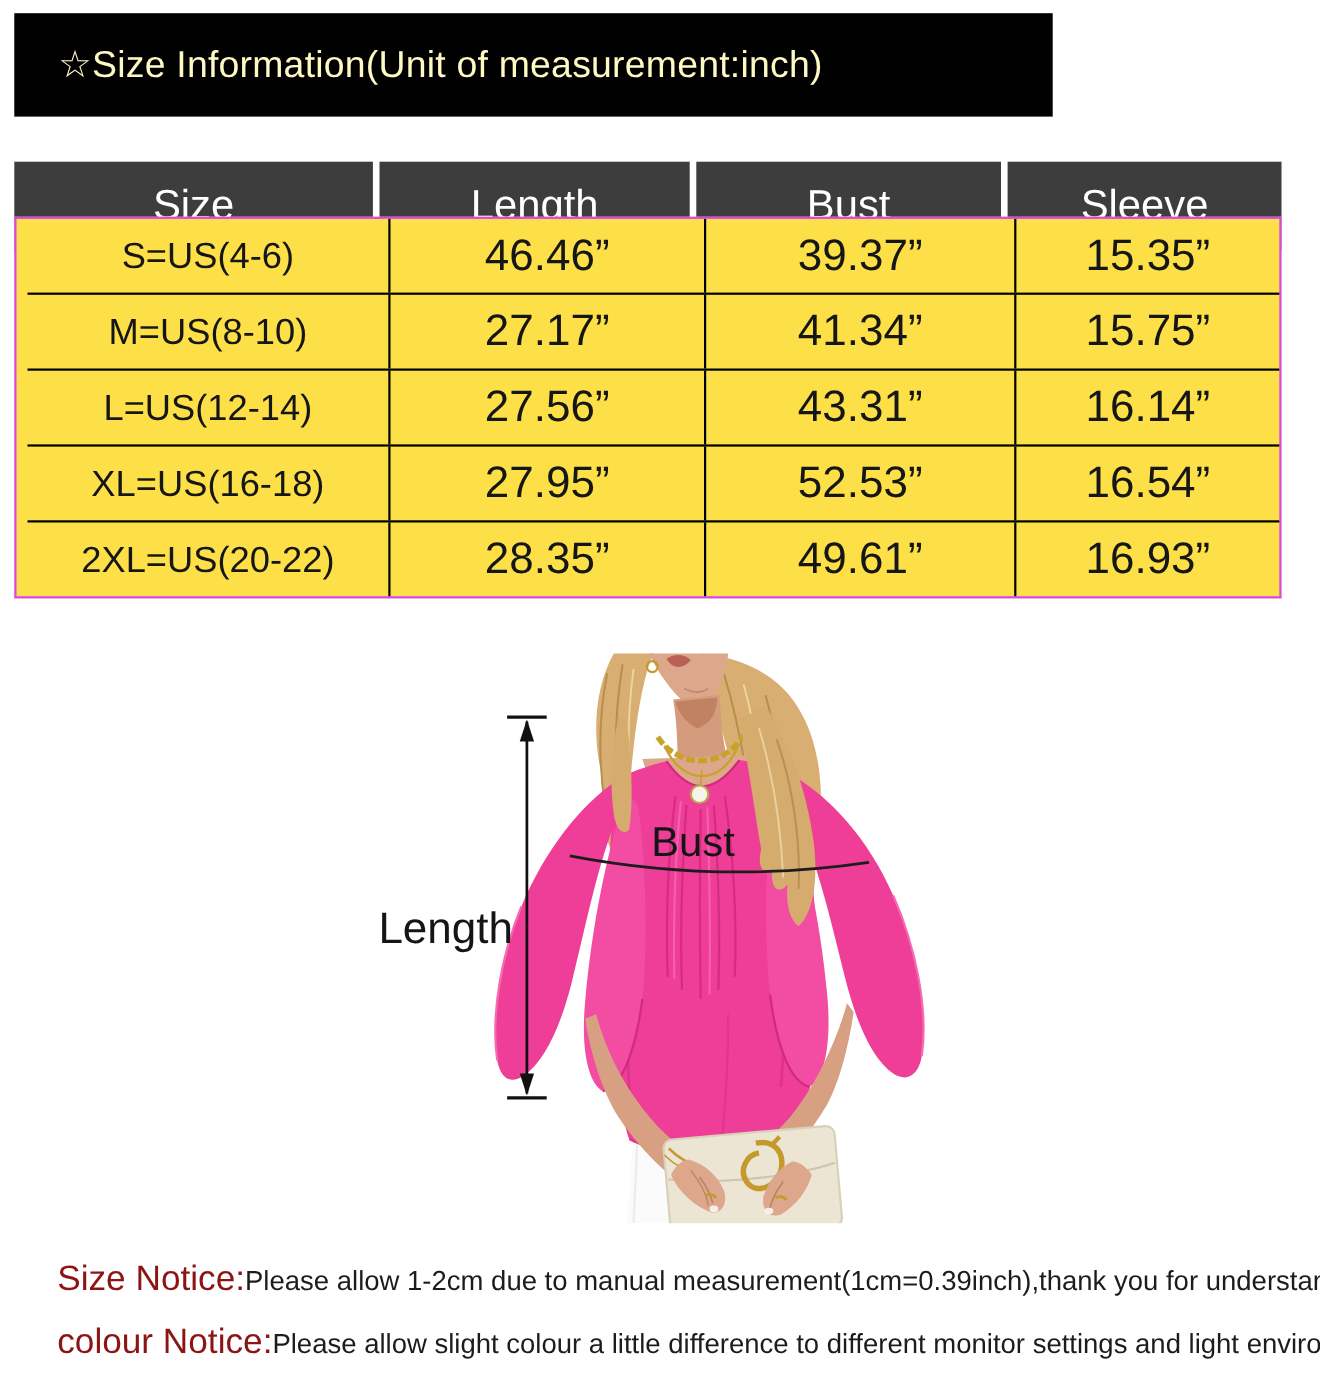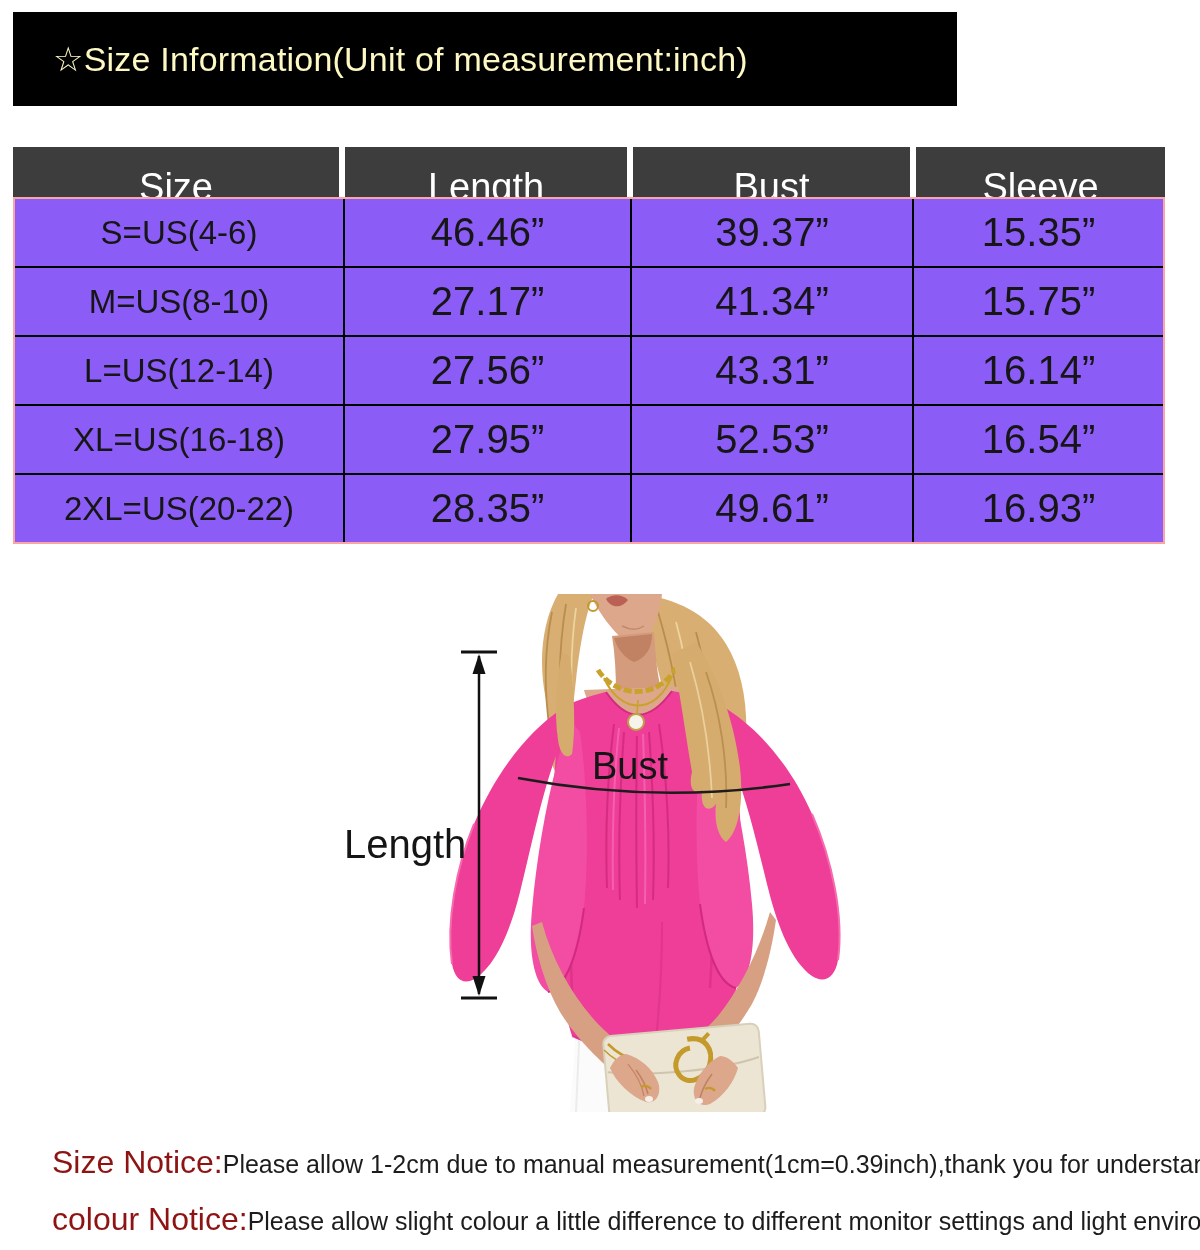--- a/index.html
+++ b/index.html
@@ -21,21 +21,21 @@
     display:grid; grid-template-columns:326px 282px 277px 1fr; column-gap:6px;margin-top:41px;
   }
   .th {
     background:#3d3d3d; color:#ffffff; font-size:38px;
     display:flex; align-items:center; justify-content:center;
   }
 
   
   .tbody {
     position:absolute; left:13px; top:197px; width:1152px;
-    border:2px solid #fca5a5; box-sizing:border-box; background:#8b5cf6;
+    border:2px solid #d946ef; box-sizing:border-box; background:#fde047;padding-left:10px;
   }
   .trow { display:grid; grid-template-columns:330px 287px 282px 1fr; height:67px; border-bottom:2px solid #000; }
   .trow:last-child { border-bottom:none; }
   .td {
     display:flex; align-items:center; justify-content:center;
     border-right:2px solid #000; font-size:40px; color:#161616; box-sizing:border-box;
   }
   .td:last-child { border-right:none; }
   .td.size-col { font-size:33px; }
 

